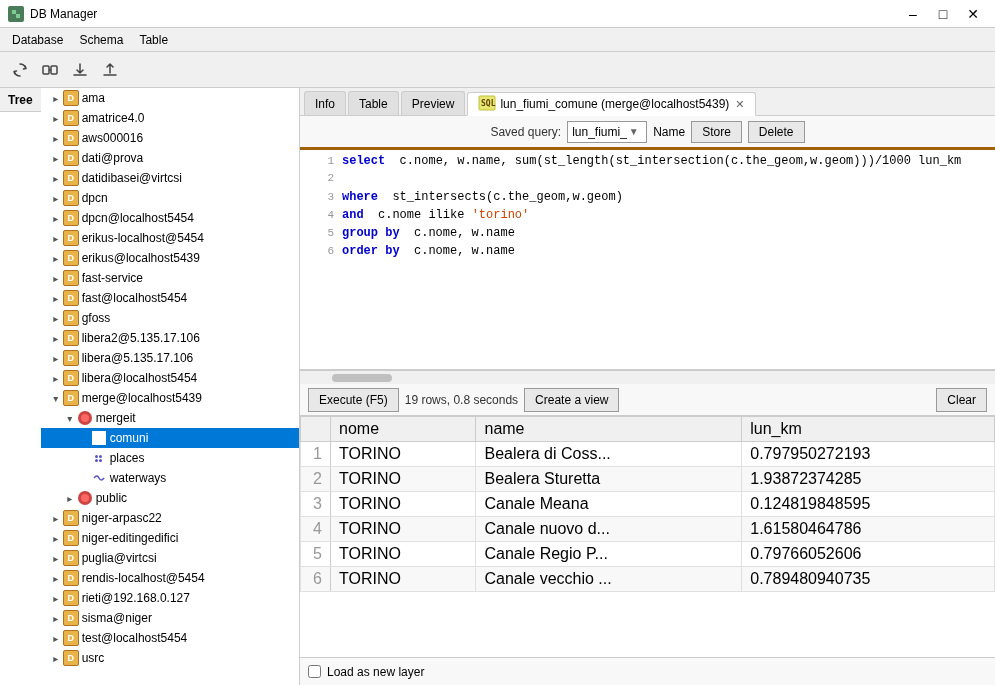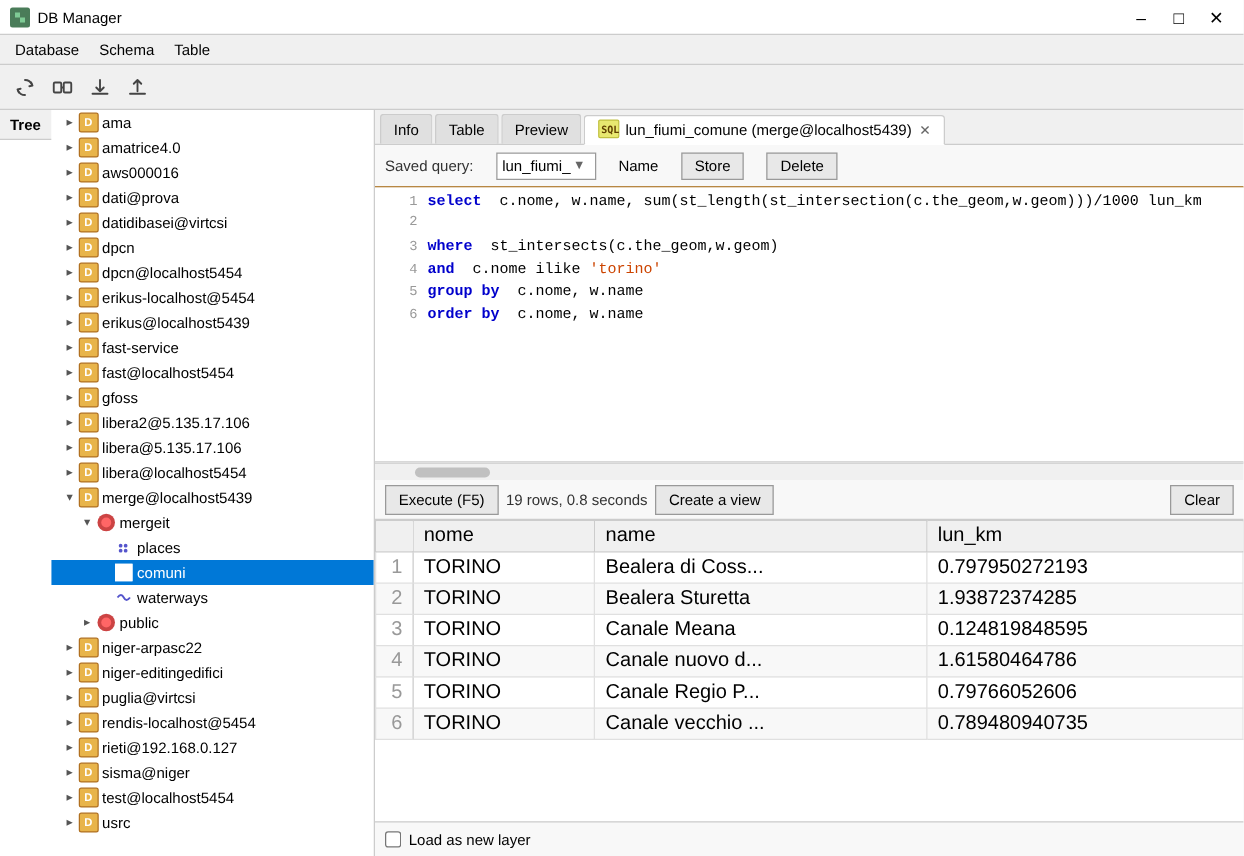--- a/index.html
+++ b/index.html
@@ -46,21 +46,21 @@
     .right-panel { flex: 1; display: flex; flex-direction: column; background: white; overflow: hidden; }
 
     
     .tabs { display: flex; background: #f0f0f0; border-bottom: 1px solid #ccc; height: 28px; align-items: flex-end; padding: 0 4px; }
     .tab { padding: 4px 10px; cursor: pointer; font-size: 12px; border: 1px solid #ccc; border-bottom: none; background: #e0e0e0; margin-right: 2px; border-radius: 3px 3px 0 0; height: 24px; display: flex; align-items: center; }
     .tab.active { background: white; border-bottom: 1px solid white; margin-bottom: -1px; z-index: 1; }
     .tab-close { margin-left: 6px; font-size: 11px; color: #666; cursor: pointer; }
     .tab-icon { margin-right: 4px; }
 
     
-    .query-bar { display: flex; align-items: center; padding: 4px 8px; border-bottom: 1px solid #a16207; gap: 18px; height: 34px; background: #f8f8f8; }
+    .query-bar { display: flex; align-items: center; padding: 4px 8px; border-bottom: 3px solid #a16207; gap: 6px; height: 34px; background: #f8f8f8; justify-content: center; }
     .query-label { font-size: 12px; color: #333; }
     .query-dropdown { display: flex; align-items: center; border: 1px solid #999; background: white; padding: 2px 4px; height: 22px; font-size: 12px; gap: 2px; cursor: pointer; min-width: 80px; }
     .query-dropdown-arrow { font-size: 10px; color: #666; }
     .name-label { font-size: 12px; }
     .name-input { border: 1px solid #999; padding: 2px 4px; height: 22px; font-size: 12px; width: 150px; }
     .store-btn { padding: 2px 10px; height: 22px; border: 1px solid #999; background: #e8e8e8; cursor: pointer; font-size: 12px; }
     .delete-btn { padding: 2px 10px; height: 22px; border: 1px solid #999; background: #e8e8e8; cursor: pointer; font-size: 12px; }
 
     
     .code-area { flex: 1; overflow: auto; background: white; padding: 4px 0; font-family: 'Courier New', monospace; font-size: 12px; position: relative; min-height: 120px; max-height: 220px; border-bottom: 1px solid #ccc; }
@@ -320,49 +320,49 @@
         <span class="indent" style="width:18px"></span>
         <span class="tree-arrow">▾</span>
         <span class="tree-icon">
           <div class="icon-schema">
               <div class="icon-schema-inner"></div>
             </div>
         </span>
         <span class="tree-label">mergeit</span>
       </div>
 
+      <div class="tree-item selected">
+        <span class="indent" style="width:32px"></span>
+        <span class="tree-arrow" style="visibility:hidden">▸</span>
+        <span class="tree-icon">
+          <div class="icon-table" style="border-color:white">
+            <div class="icon-table-row" style="background:white"></div>
+            <div class="icon-table-row" style="background:white"></div>
+            <div class="icon-table-row" style="background:white"></div>
+          </div>
+        </span>
+        <span class="tree-label">comuni</span>
+      </div>
+
       <div class="tree-item">
         <span class="indent" style="width:32px"></span>
         <span class="tree-arrow" style="visibility:hidden">▸</span>
         <span class="tree-icon">
           <div class="points-icon">
             <div class="points-row">
                 <div class="pt"></div>
                 <div class="pt"></div>
               </div>
             <div class="points-row">
                 <div class="pt"></div>
                 <div class="pt"></div>
               </div>
           </div>
         </span>
         <span class="tree-label">places</span>
-      </div>
-
-      <div class="tree-item selected">
-        <span class="indent" style="width:32px"></span>
-        <span class="tree-arrow" style="visibility:hidden">▸</span>
-        <span class="tree-icon">
-          <div class="icon-table" style="border-color:white">
-            <div class="icon-table-row" style="background:white"></div>
-            <div class="icon-table-row" style="background:white"></div>
-            <div class="icon-table-row" style="background:white"></div>
-          </div>
-        </span>
-        <span class="tree-label">comuni</span>
       </div>
 
       <div class="tree-item">
         <span class="indent" style="width:32px"></span>
         <span class="tree-arrow" style="visibility:hidden">▸</span>
         <span class="tree-icon">
           <svg width="14" height="14" viewBox="0 0 14 14">
               <path d="M2 7 Q5 3 7 7 Q9 11 12 7" stroke="#5555cc" stroke-width="1.5" fill="none"></path>
             </svg>
         </span>

